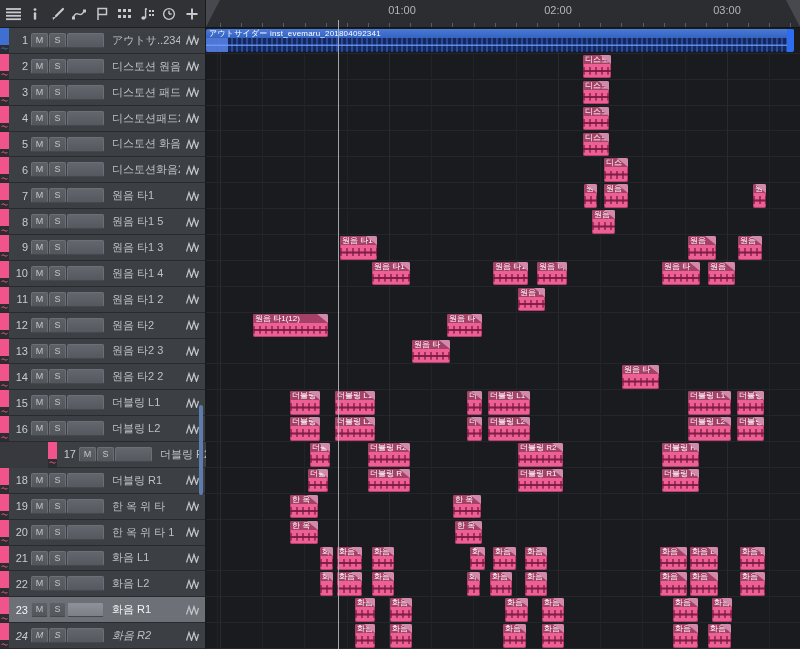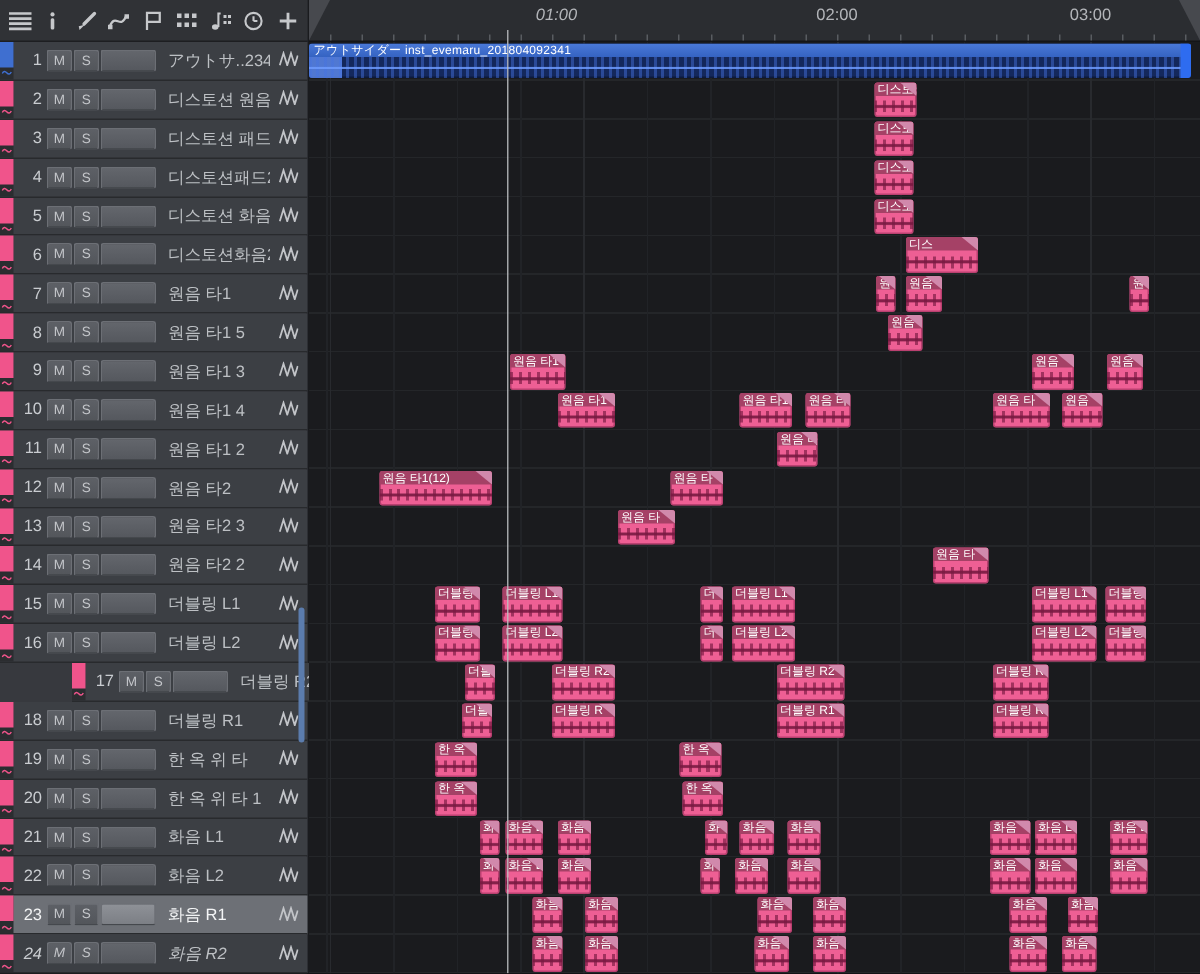--- a/index.html
+++ b/index.html
@@ -593,21 +593,21 @@
             </svg></div>
         </div>
       </div>
     <div id="panel-scroll-thumb"></div>
   </div>
 
   <div id="arrangement">
     <div id="ruler">
       <div class="ruler-wedge-left"></div>
       <div class="ruler-wedge-right"></div>
-    <div class="ruler-label" style="left: 165px; font-style: italic;">01:00</div>
+    <div class="ruler-label" style="left: 196px;">01:00</div>
         <div class="ruler-label" style="left: 352px;">02:00</div>
         <div class="ruler-label" style="left: 521px;">03:00</div>
         <div class="ruler-tick" style="left: 14px;"></div>
         <div class="ruler-tick" style="left: 35.125px;"></div>
         <div class="ruler-tick" style="left: 56.25px;"></div>
         <div class="ruler-tick" style="left: 77.375px;"></div>
         <div class="ruler-tick" style="left: 98.5px;"></div>
         <div class="ruler-tick" style="left: 119.625px;"></div>
         <div class="ruler-tick" style="left: 140.75px;"></div>
         <div class="ruler-tick" style="left: 161.875px;"></div>
@@ -647,21 +647,21 @@
           <div class="clip-body"></div>
         </div>
         <div class="clip" style="left: 377px; top: 78.625px; width: 26px; height: 23.5px;">
           <div class="clip-header"><div class="clip-fold"></div>디스토</div>
           <div class="clip-body"></div>
         </div>
         <div class="clip" style="left: 377px; top: 104.5px; width: 26px; height: 23.5px;">
           <div class="clip-header"><div class="clip-fold"></div>디스토</div>
           <div class="clip-body"></div>
         </div>
-        <div class="clip" style="left: 398px; top: 130.375px; width: 48px; height: 23.5px;">
+        <div class="clip" style="left: 398px; top: 130.375px; width: 24px; height: 23.5px;">
           <div class="clip-header"><div class="clip-fold"></div>디스</div>
           <div class="clip-body"></div>
         </div>
         <div class="clip" style="left: 378px; top: 156.25px; width: 13px; height: 23.5px;">
           <div class="clip-header"><div class="clip-fold"></div>원</div>
           <div class="clip-body"></div>
         </div>
         <div class="clip" style="left: 398px; top: 156.25px; width: 24px; height: 23.5px;">
           <div class="clip-header"><div class="clip-fold"></div>원음</div>
           <div class="clip-body"></div>

